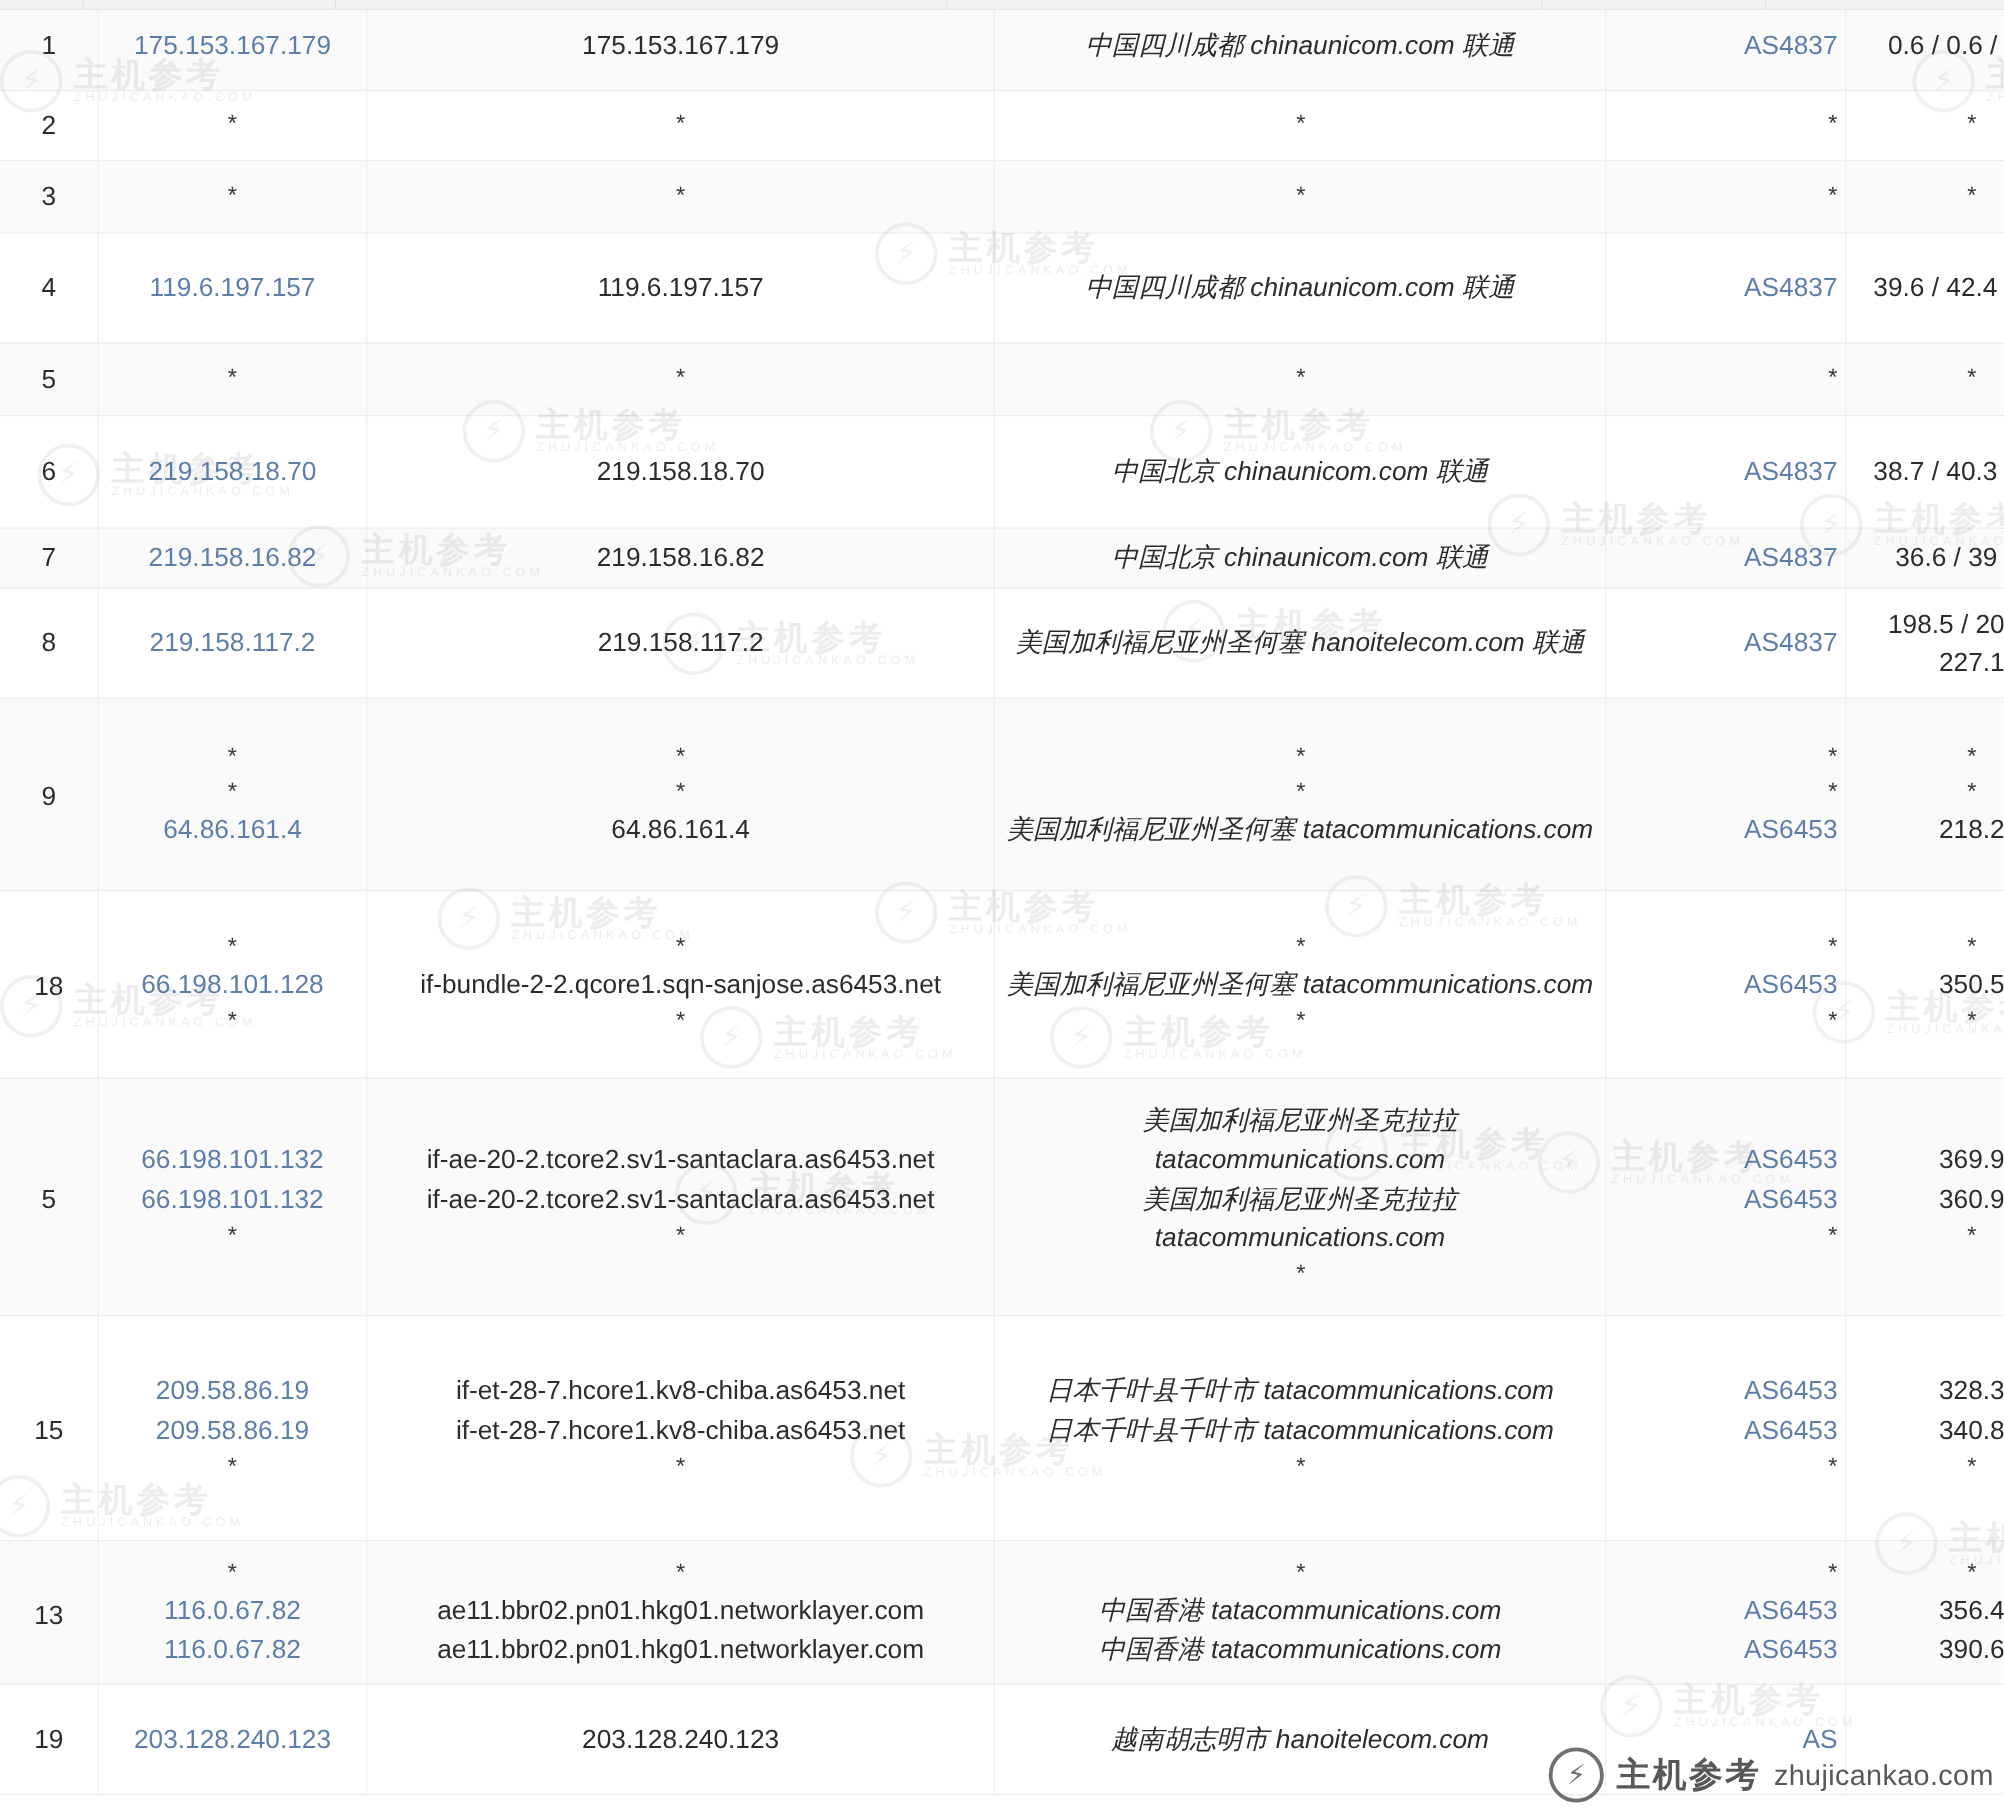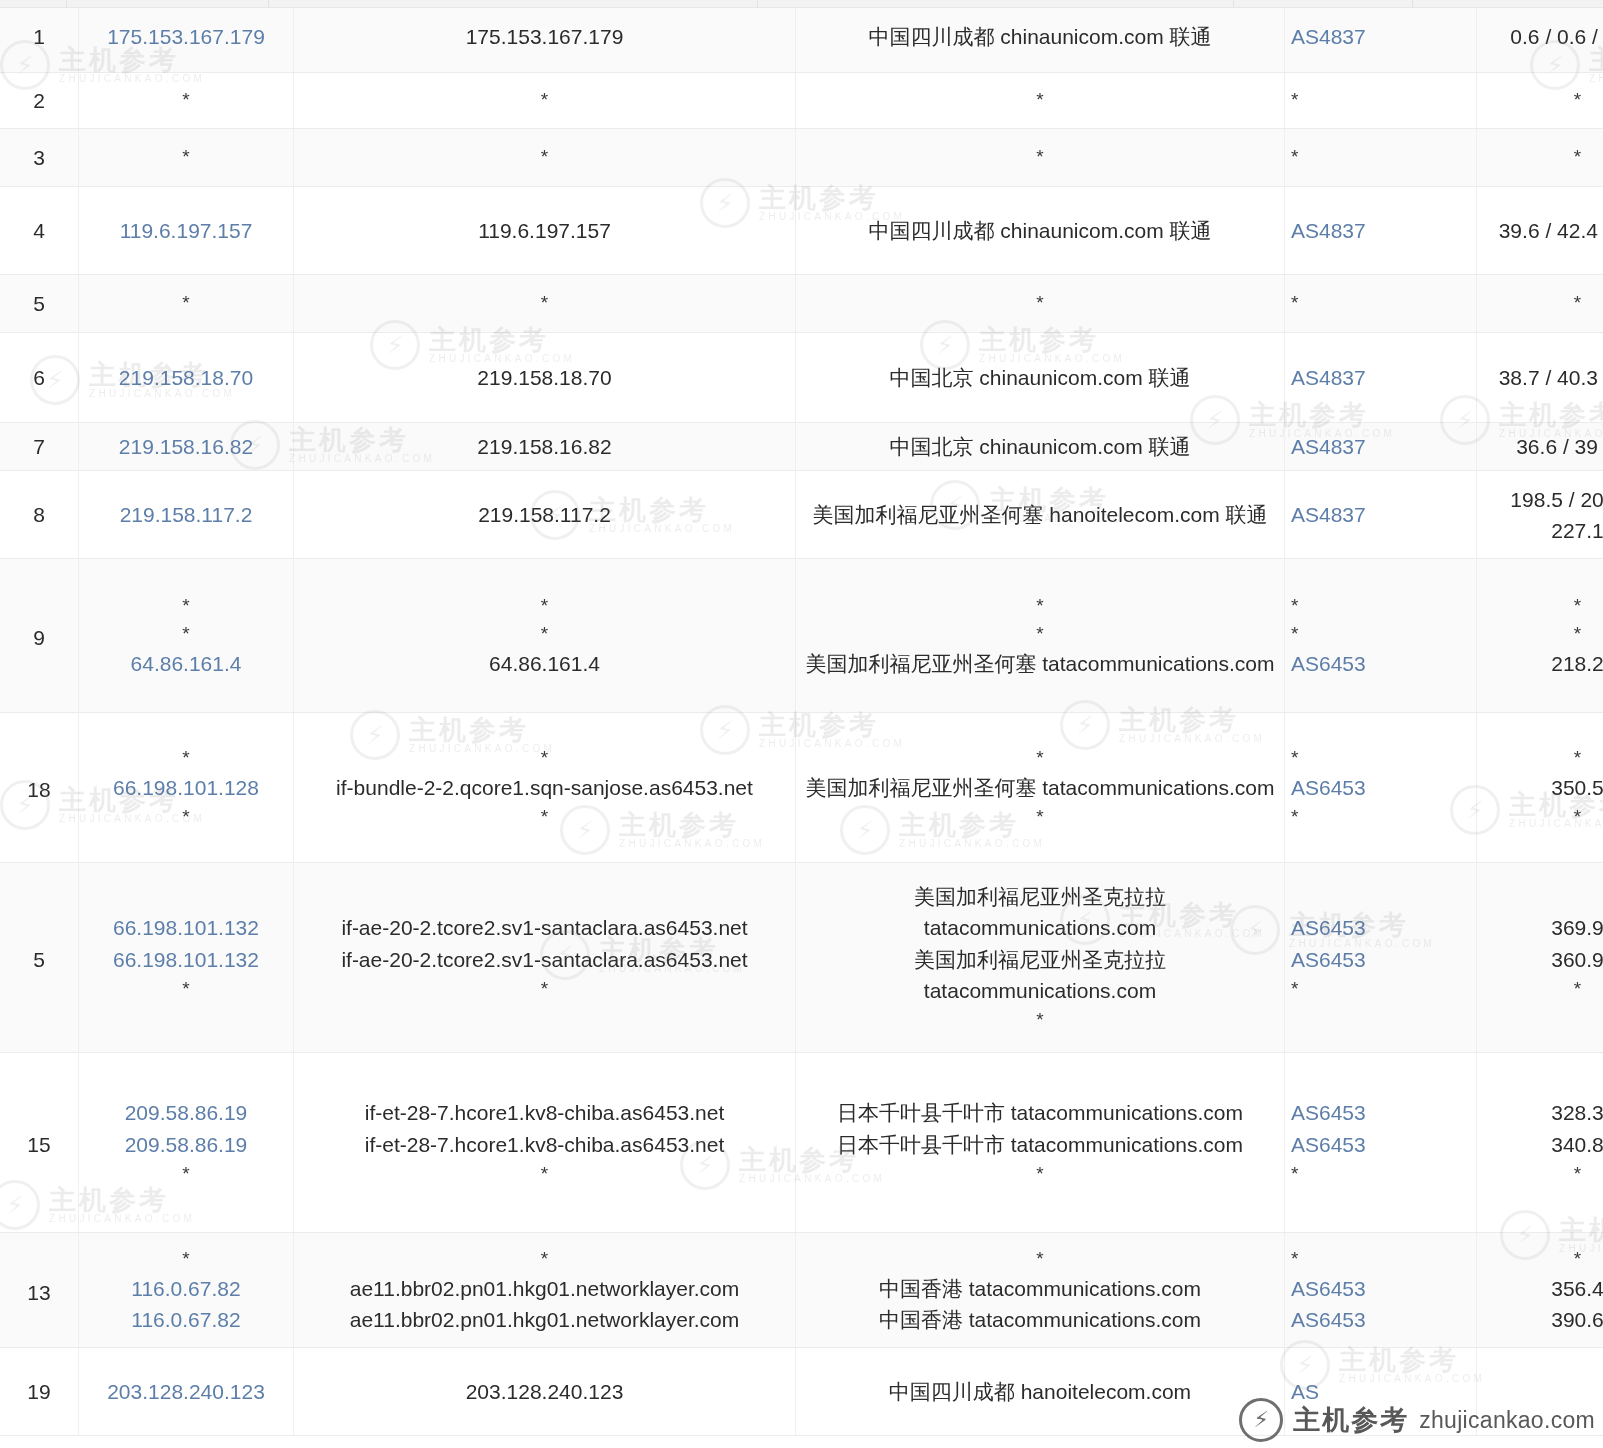--- a/index.html
+++ b/index.html
@@ -71,22 +71,22 @@
     font-size: 21px;
     line-height: 1.48;
     word-break: break-word;
   }
   table.trace tr.odd td { background: #fafafa; }
   table.trace tr.even td { background: #ffffff; }
 
   td.c-hop  { width: 66px;  text-align: center; font-size: 22px; vertical-align: top; padding-top: 14px; color: #2b2b2b; }
   td.c-ip   { width: 202px; text-align: center; }
   td.c-host { width: 489px; text-align: center; }
-  td.c-geo  { width: 476px; text-align: center; }
-  td.c-as   { width: 179px; text-align: left; }
+  td.c-geo  { width: 476px; text-align: center; font-style: italic; }
+  td.c-as   { width: 179px; text-align: right; }
   td.c-lat  { width: 189px; text-align: center; border-right: none; }
 
   
   tr.tall td.c-hop { padding-top: 12px; }
 
   .lnk { color: #5c7ea9; }
   .star { color: #3a3a3a; font-size: 19px; }
   .muted { color: #2b2b2b; }
   .ln { display: block; }
 
@@ -618,21 +618,21 @@
       </tr>
       <tr class="even" style="height:88px">
         <td class="c-hop">19</td>
         <td class="c-ip">
           <span class="ln lnk">203.128.240.123</span>
         </td>
         <td class="c-host">
           <span class="ln muted">203.128.240.123</span>
         </td>
         <td class="c-geo">
-          <span class="ln muted">中国四川成都 hanoitelecom.com</span>
+          <span class="ln muted">越南胡志明市 hanoitelecom.com</span>
         </td>
         <td class="c-as">
           <span class="ln lnk">AS</span>
         </td>
         <td class="c-lat">
           <span class="ln muted"></span>
         </td>
       </tr>
     </tbody>
 </table>

